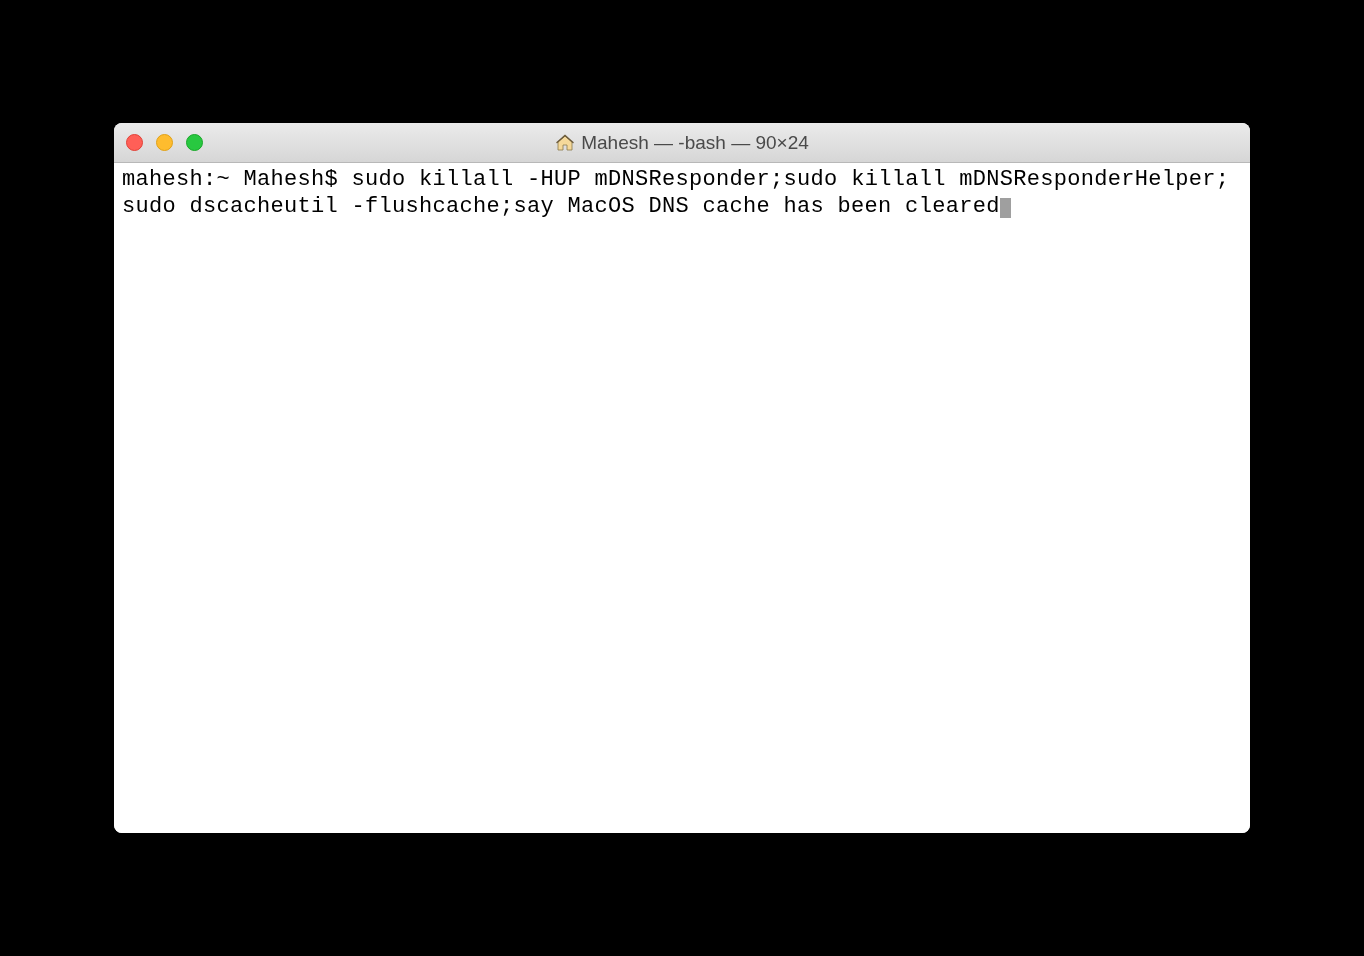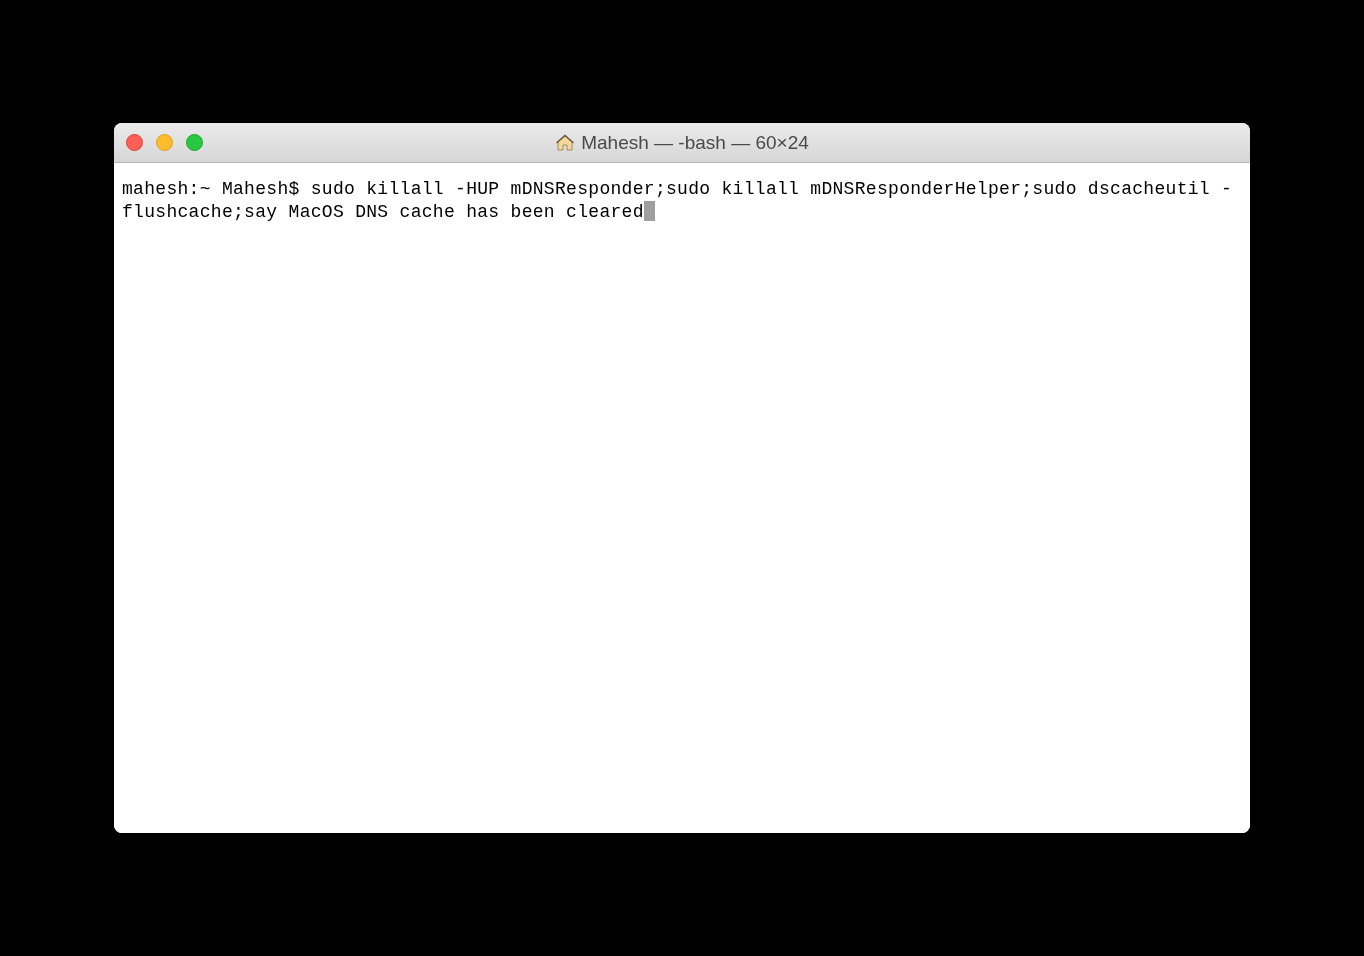--- a/index.html
+++ b/index.html
@@ -87,23 +87,23 @@
     
     .title-text {
       color: #4a4a4a;
       font-size: 19px;
       font-weight: 400;
     }
     
     .terminal-content {
       flex: 1;
       background: #ffffff;
-      padding: 16px 8px;
+      padding: 4px 8px;
       font-family: "Menlo", "Monaco", "Courier New", monospace;
-      font-size: 18px;
+      font-size: 22px;
       line-height: 1.22;
       color: #000000;
       letter-spacing: 0.3px;
       overflow: hidden;
     }
     
     .terminal-line {
       white-space: pre-wrap;
       word-break: break-all;
     }
@@ -135,19 +135,19 @@
       <div class="traffic-light minimize"></div>
       <div class="traffic-light zoom"></div>
     </div>
     <div class="title-wrapper">
       <span class="home-icon">
         <svg width="20" height="20" viewBox="0 0 20 20">
           <path d="M 10 3 L 3 9 L 3 17 L 8 17 L 8 12 L 12 12 L 12 17 L 17 17 L 17 9 Z" fill="#f5d99a" stroke="#8b7a4a" stroke-width="0.8"></path>
           <path d="M 2 9.5 L 10 2.5 L 18 9.5" fill="none" stroke="#6b5a3a" stroke-width="1.5" stroke-linecap="round"></path>
         </svg>
       </span>
-      <span class="title-text">Mahesh — -bash — 60×24</span>
+      <span class="title-text">Mahesh — -bash — 90×24</span>
     </div>
   </div>
   <div class="terminal-content">
     <div class="terminal-line"><span class="prompt">mahesh:~ Mahesh$ </span><span class="command">sudo killall -HUP mDNSResponder;sudo killall mDNSResponderHelper;sudo dscacheutil -flushcache;say MacOS DNS cache has been cleared</span><span class="cursor"></span></div>
   </div>
 </div>
 
 </body></html>

